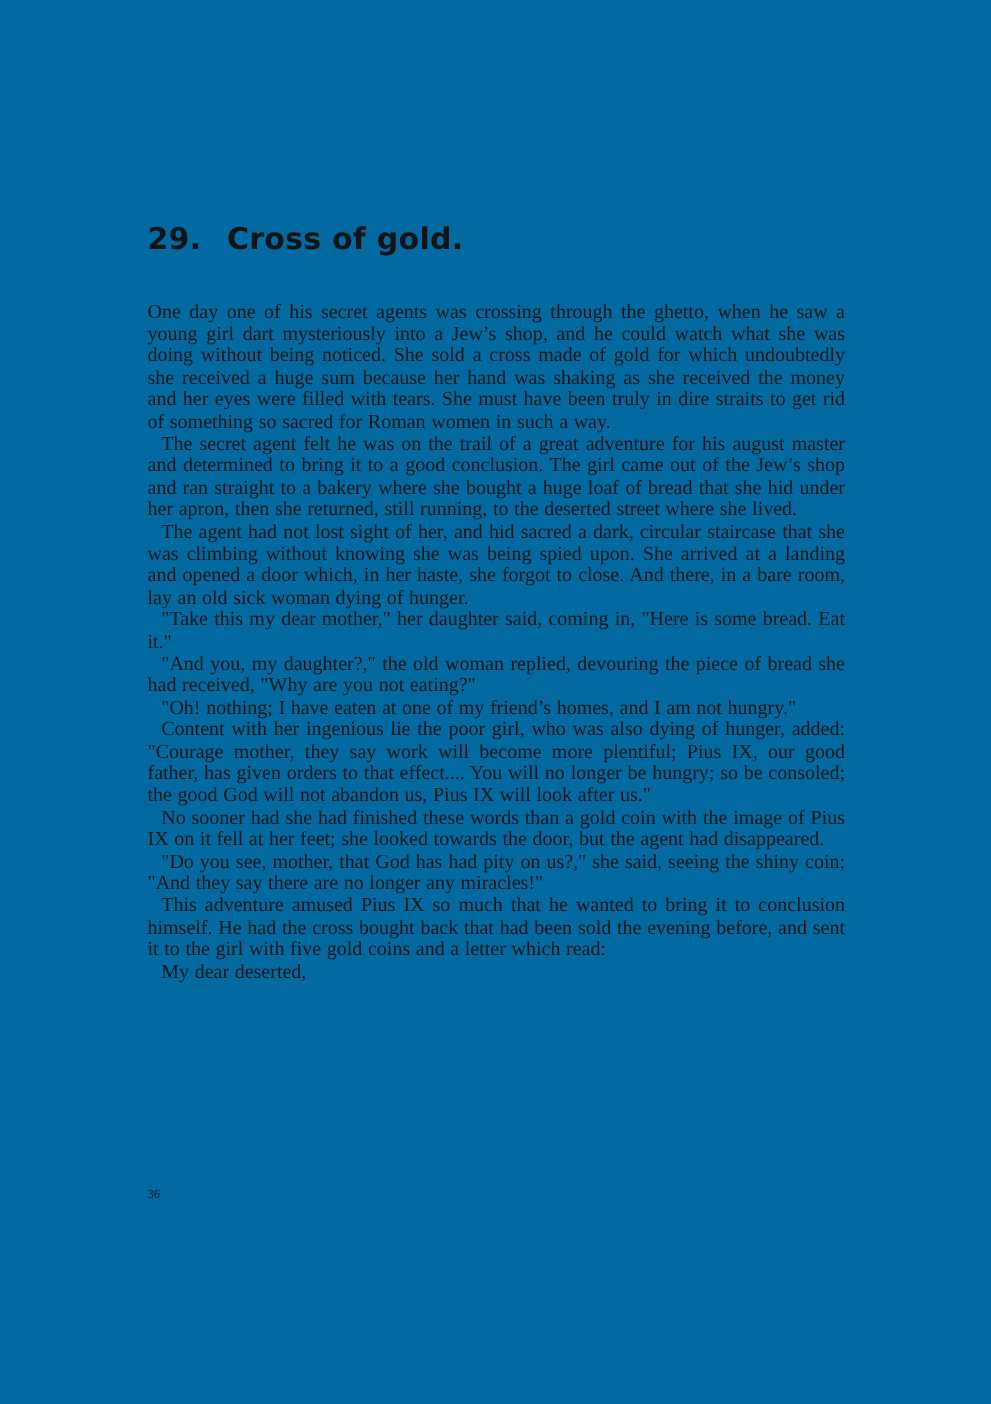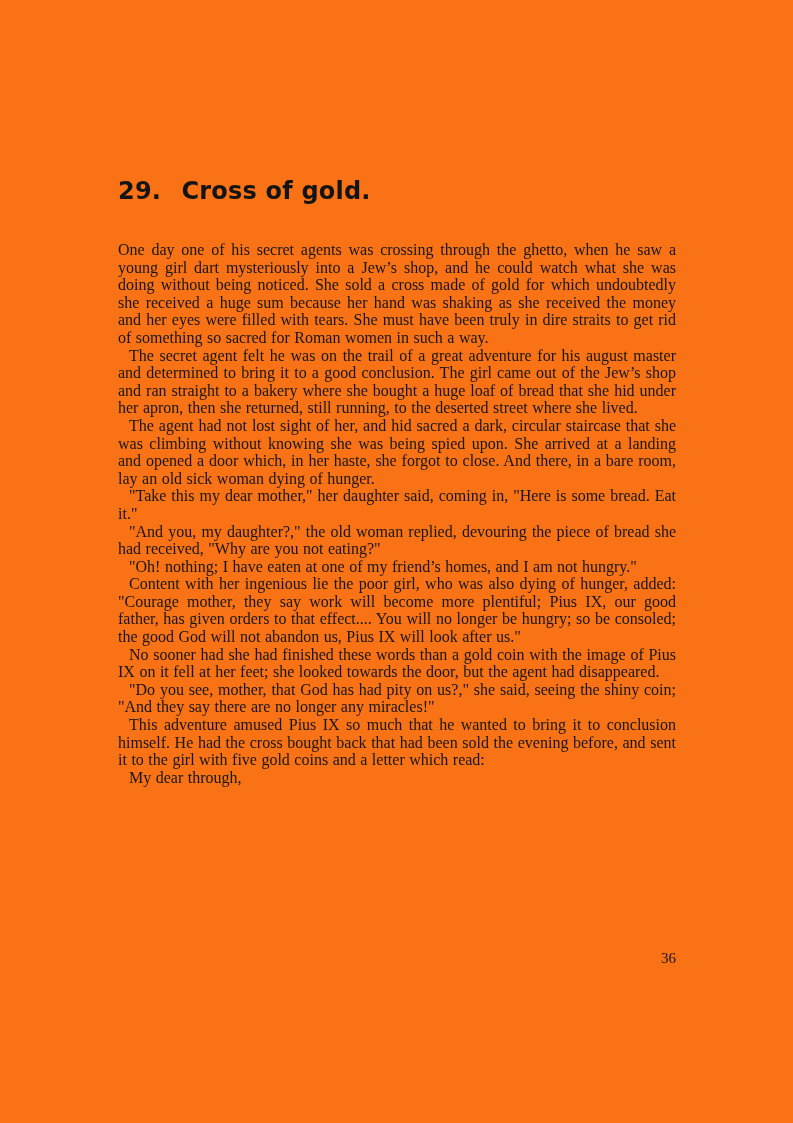--- a/index.html
+++ b/index.html
@@ -4,21 +4,21 @@
 <style>
   html, body {
     margin: 0;
     padding: 0;
     background: #ffffff;
   }
   .page {
     position: relative;
     width: 793px;
     height: 1123px;
-    background: #f97316;
+    background: #0369a1;
     overflow: hidden;
     color: #141414;
   }
   .content {
     position: absolute;
     left: 118px;
     top: 176px;
     width: 558px;
   }
   .section-heading {
@@ -46,23 +46,23 @@
     padding: 0;
   }
   .paragraphs p.indented {
     text-indent: 11px;
   }
   .footer {
     position: absolute;
     left: 118px;
     top: 950px;
     width: 558px;
-    text-align: right;
+    text-align: left;
     font-family: "Liberation Serif", "DejaVu Serif", serif;
-    font-size: 15px;
+    font-size: 10px;
     color: #161616;
   }
 </style>
 </head>
 <body>
 
 <div class="page">
   <div class="content">
     <h1 class="section-heading">
       <span class="section-number">29.</span><span class="section-title">Cross of gold.</span>
@@ -71,19 +71,19 @@
         <p class="">One day one of his secret agents was crossing through the ghetto, when he saw a young girl dart mysteriously into a Jew’s shop, and he could watch what she was doing without being noticed. She sold a cross made of gold for which undoubtedly she received a huge sum because her hand was shaking as she received the money and her eyes were filled with tears. She must have been truly in dire straits to get rid of something so sacred for Roman women in such a way.</p>
         <p class="indented">The secret agent felt he was on the trail of a great adventure for his august master and determined to bring it to a good conclusion. The girl came out of the Jew’s shop and ran straight to a bakery where she bought a huge loaf of bread that she hid under her apron, then she returned, still running, to the deserted street where she lived.</p>
         <p class="indented">The agent had not lost sight of her, and hid sacred a dark, circular staircase that she was climbing without knowing she was being spied upon. She arrived at a landing and opened a door which, in her haste, she forgot to close. And there, in a bare room, lay an old sick woman dying of hunger.</p>
         <p class="indented">"Take this my dear mother," her daughter said, coming in, "Here is some bread. Eat it."</p>
         <p class="indented">"And you, my daughter?," the old woman replied, devouring the piece of bread she had received, "Why are you not eating?"</p>
         <p class="indented">"Oh! nothing; I have eaten at one of my friend’s homes, and I am not hungry."</p>
         <p class="indented">Content with her ingenious lie the poor girl, who was also dying of hunger, added: "Courage mother, they say work will become more plentiful; Pius IX, our good father, has given orders to that effect.... You will no longer be hungry; so be consoled; the good God will not abandon us, Pius IX will look after us."</p>
         <p class="indented">No sooner had she had finished these words than a gold coin with the image of Pius IX on it fell at her feet; she looked towards the door, but the agent had disappeared.</p>
         <p class="indented">"Do you see, mother, that God has had pity on us?," she said, seeing the shiny coin; "And they say there are no longer any miracles!"</p>
         <p class="indented">This adventure amused Pius IX so much that he wanted to bring it to conclusion himself. He had the cross bought back that had been sold the evening before, and sent it to the girl with five gold coins and a letter which read:</p>
-        <p class="indented">My dear through,</p>
+        <p class="indented">My dear deserted,</p>
       </div>
   </div>
   <div class="footer">
     <span>36</span>
   </div>
 </div>
 
 </body></html>

